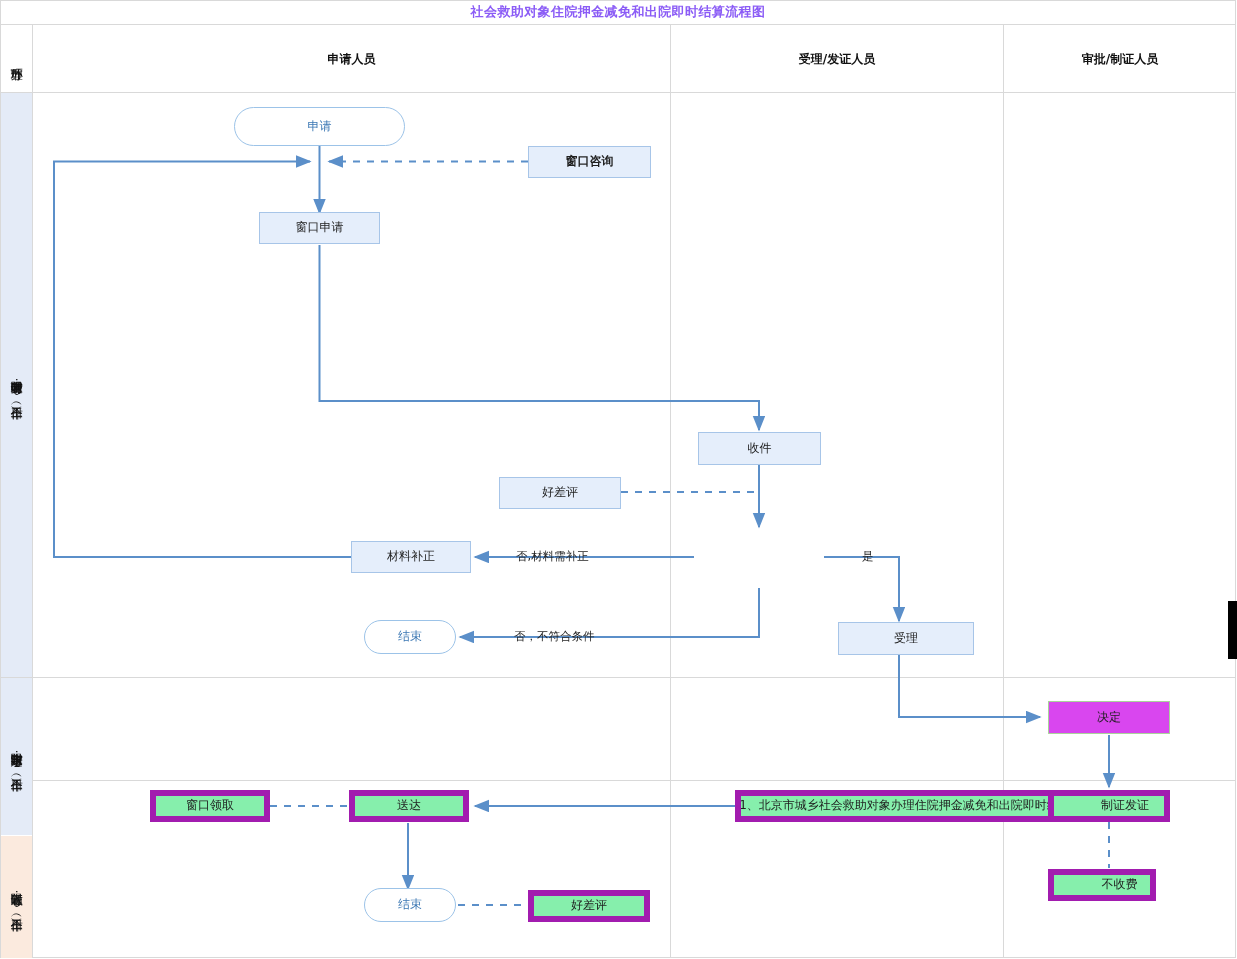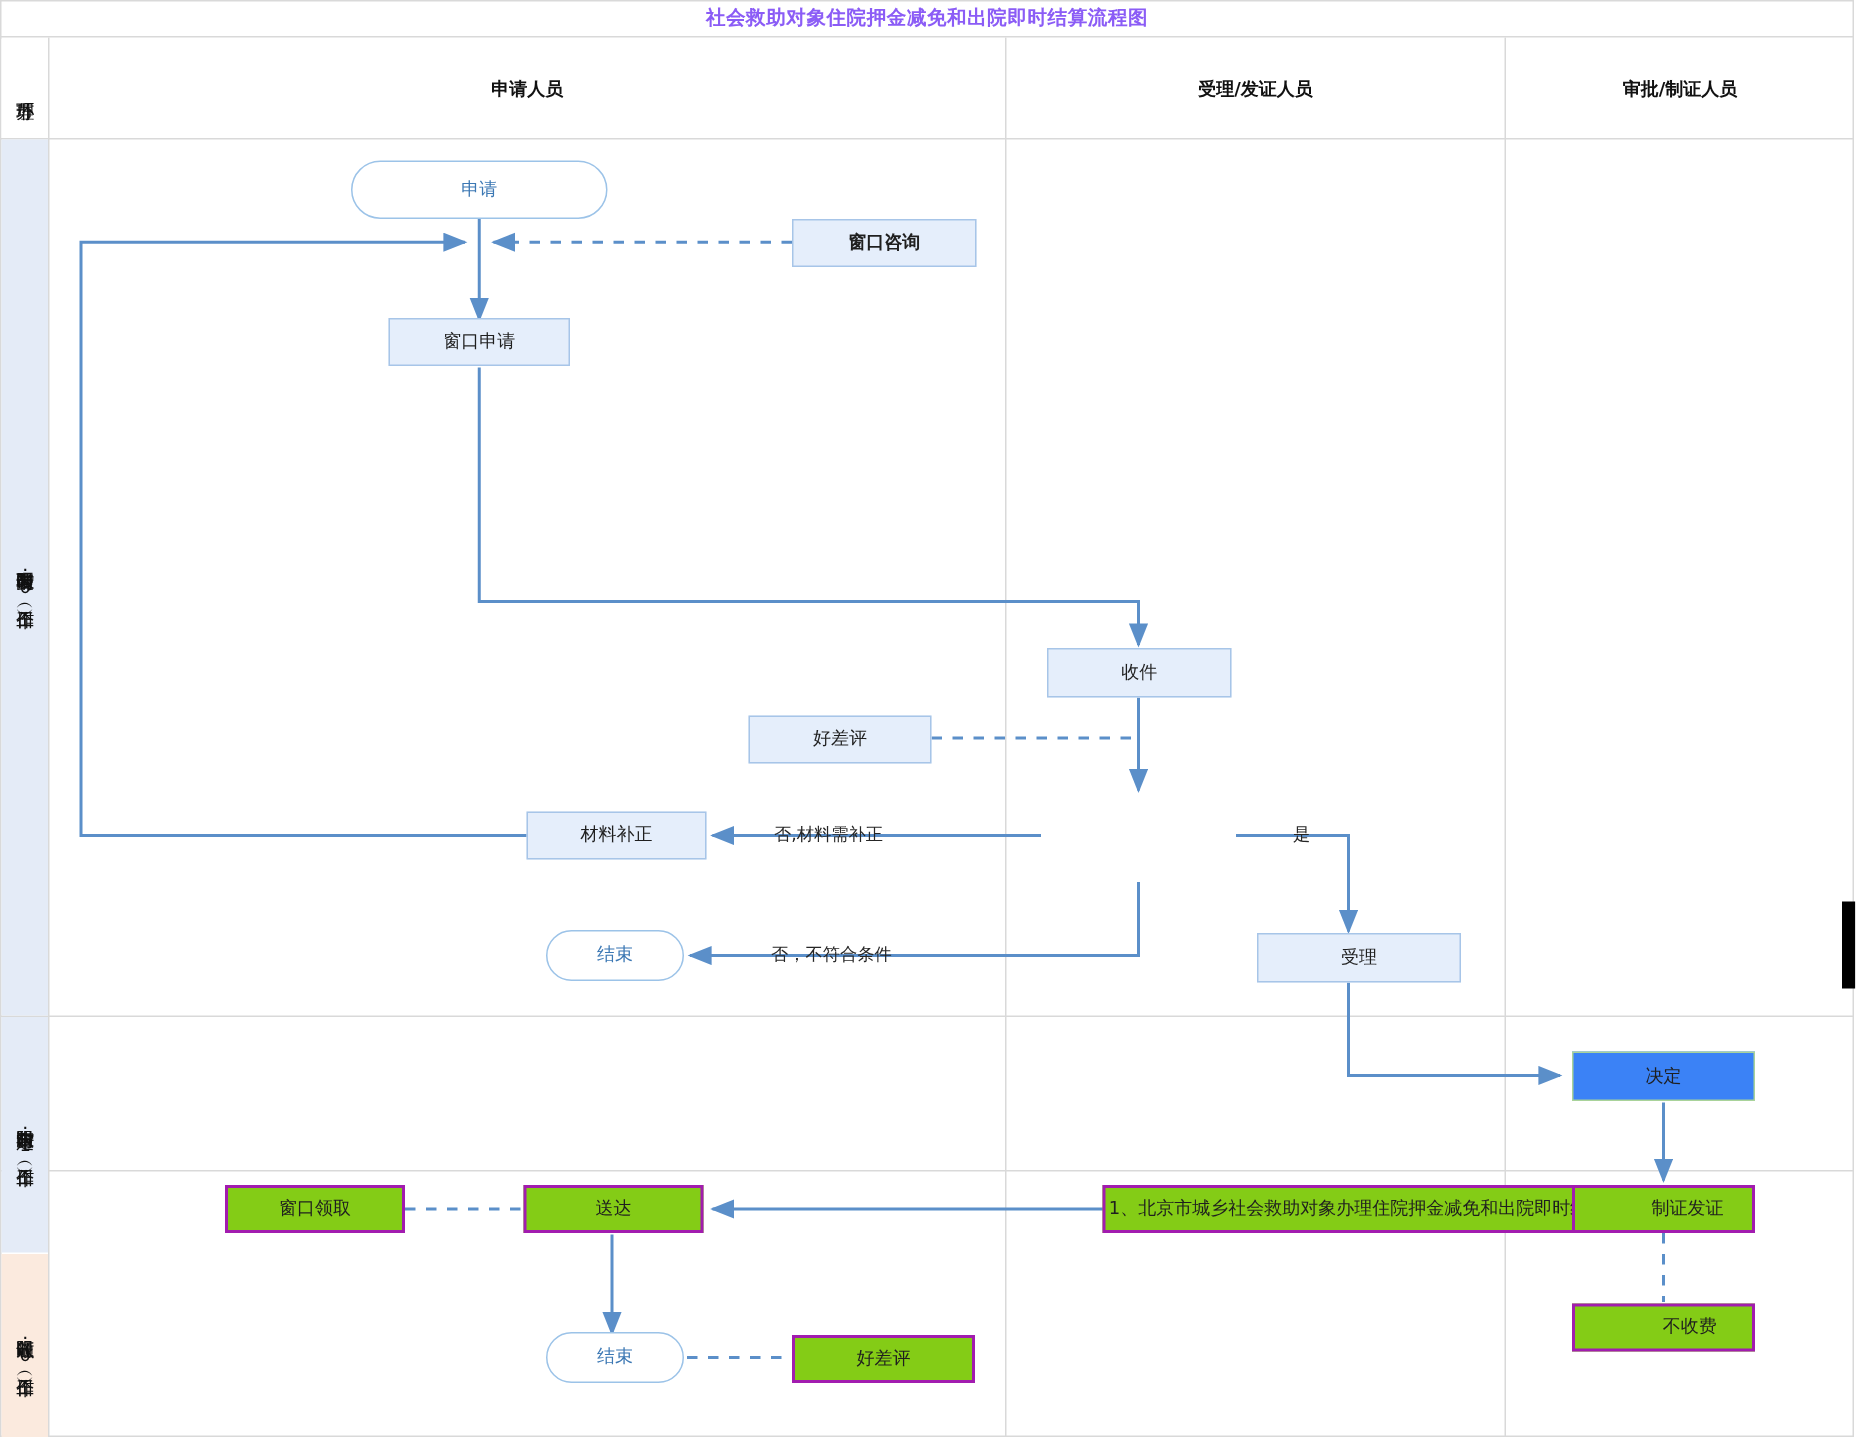--- a/index.html
+++ b/index.html
@@ -30,22 +30,22 @@
   .vl-blue2{background:#e4ebf7;}
   .vl-peach{background:#fbeade;}
 
   
   #wires{position:absolute;left:0;top:0;width:1237px;height:959px;}
 
   
   .node{position:absolute;box-sizing:border-box;display:flex;align-items:center;justify-content:center;
         font-size:12px;line-height:1.15;text-align:center;}
   .n-blue{background:#e5eefb;border:1px solid #a7c5e8;color:#1f1f1f;}
-  .n-green{background:#3b82f6;border:1px solid #a9d39a;color:#1f1f1f;justify-content:center;}
-  .n-peach{background:#84cc16;border:2px solid #a21caf;color:#1f1f1f;}
+  .n-green{background:#d946ef;border:1px solid #a9d39a;color:#1f1f1f;justify-content:center;}
+  .n-peach{background:#86efac;border:6px solid #a21caf;color:#1f1f1f;}
   .n-term{background:#ffffff;border:1.4px solid #9cc3e8;border-radius:22px;color:#3c78b4;}
   .n-diamond{background:transparent;border:none;}
   .diamond-shape{position:absolute;left:0;top:0;width:100%;height:100%;}
   .diamond-txt{position:relative;z-index:2;font-size:12px;color:#1f1f1f;}
 
   .edgelabel{position:absolute;font-size:11.5px;color:#262626;white-space:nowrap;background:transparent;}
 
   .scrollthumb{position:absolute;background:#000;}
 </style>
 </head>
@@ -178,21 +178,21 @@
   </div>
 
   <div class="node n-peach" style="left:735px;top:790px;width:400px;height:32px;overflow:hidden;white-space:nowrap;">
     <span>1、北京市城乡社会救助对象办理住院押金减免和出院即时结算登记信息表</span>
   </div>
 
   <div class="node n-peach" style="left:1048px;top:790px;width:122px;height:32px;padding-left:32px;">
     <span>制证发证</span>
   </div>
 
-  <div class="node n-peach" style="left:1048px;top:869px;width:122px;height:32px;padding-left:35px;">
+  <div class="node n-peach" style="left:1048px;top:869px;width:108px;height:32px;padding-left:35px;">
     <span>不收费</span>
   </div>
 
   <div class="node n-term" style="left:364px;top:888px;width:92px;height:34px;">
     <span>结束</span>
   </div>
 
   <div class="node n-peach" style="left:528px;top:890px;width:122px;height:32px;">
     <span>好差评</span>
   </div>

